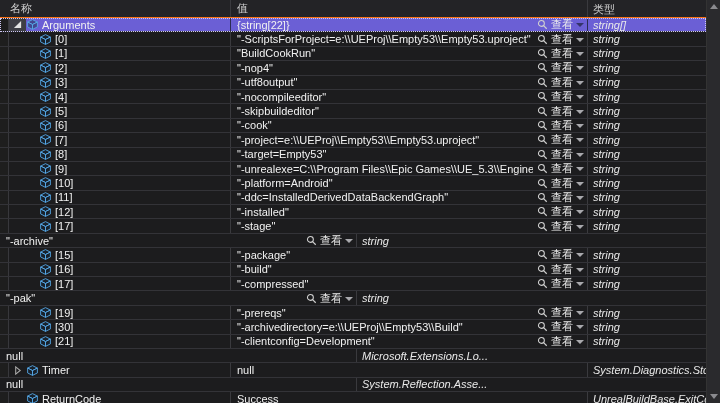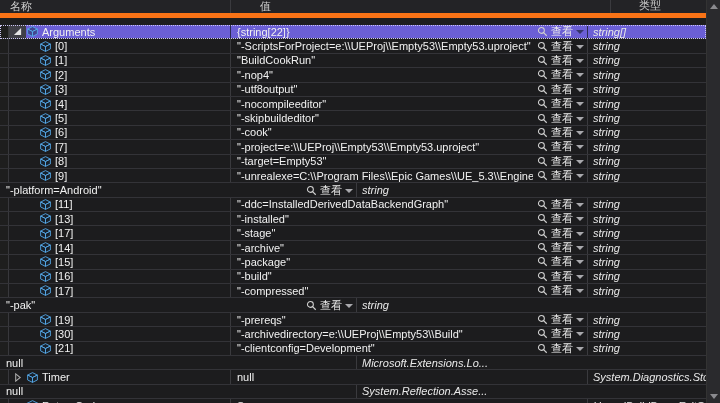--- a/index.html
+++ b/index.html
@@ -6,21 +6,21 @@
   body{
     width:720px;height:403px;overflow:hidden;position:relative;
     font-family:"Liberation Sans","DejaVu Sans",sans-serif;
     font-size:11px;color:#f1f1f1;
     -webkit-font-smoothing:antialiased;
   }
   .panel{position:absolute;inset:0;background:#1e1e1e;}
   .tree{position:absolute;left:0;top:0;right:14px;bottom:0;display:flex;flex-direction:column;}
 
   
-  .hdr{display:flex;height:18px;flex:0 0 18px;background:#232326;border-bottom:5px solid #f97316;box-sizing:border-box;color:#cfcfcf;gap:23px;}
+  .hdr{display:flex;height:18px;flex:0 0 18px;background:#232326;border-bottom:1px solid #f97316;box-sizing:border-box;color:#cfcfcf;}
   .hdr .h-name{flex:0 0 231px;box-sizing:border-box;padding-left:10px;display:flex;align-items:center;border-right:1px solid #3a3a3e;}
   .hdr .h-value{flex:0 0 357px;box-sizing:border-box;padding-left:6px;display:flex;align-items:center;border-right:1px solid #3a3a3e;}
   .hdr .h-type{flex:1;box-sizing:border-box;padding-left:5px;display:flex;align-items:flex-end;}
 
   
   .row{display:flex;height:14.4px;flex:0 0 14.4px;box-sizing:border-box;border-bottom:1px solid #333338;background:#1c1c1e;}
   .cell{display:flex;align-items:center;box-sizing:border-box;overflow:hidden;white-space:nowrap;}
   .name-cell{flex:0 0 231px;border-right:1px solid #3a3a3e;}
   .value-cell{flex:0 0 357px;border-right:1px solid #3a3a3e;padding:0 3px 0 6px;}
   .type-cell{flex:1;padding-left:5px;color:#e9e9e9;font-style:italic;}
@@ -35,21 +35,21 @@
   .inspect{flex:0 0 auto;display:flex;align-items:center;gap:3px;margin-left:4px;cursor:pointer;}
   .inspect-label{color:#ececec;}
   .dd{width:0;height:0;border-left:4px solid transparent;border-right:4px solid transparent;border-top:4px solid #a9a9ad;margin-top:1px;}
 
   .expander{width:10px;height:10px;display:flex;align-items:center;justify-content:center;}
   .expander svg{display:none;}
   .expander.expanded svg.ex-open{display:block;}
   .expander.collapsed svg.ex-closed{display:block;}
 
   
-  .row.selected{background:#1e1e1e;outline:1px dotted #cdc7f4;outline-offset:-1px;margin-top:7px;}
+  .row.selected{background:#1e1e1e;outline:1px dotted #cdc7f4;outline-offset:-1px;}
   .row.selected .name-cell,.row.selected .value-cell,.row.selected .type-cell{background:#6b5fd5;}
   .row.selected .gutter{background:#1e1e1e;}
   .row.selected .strip{background:#3f3f46;}
   .row.selected .name-cell{border-right-color:#2c2c54;}
   .row.selected .value-cell{border-right-color:#2c2c54;}
   .row.selected .dd{border-top-color:#34346a;}
 
   
   .filler{flex:1;background:#242426;}
 
@@ -446,20 +446,38 @@
               </svg>
         <span class="inspect-label">查看</span>
         <span class="dd"></span>
       </span>
     </div>
     <div class="cell type-cell">
             <span>string</span>
           </div>
   </div>
         <div class="row">
+    <div class="cell name-cell">
+      <div class="gutter"></div>
+      <div class="strip">
+        <span class="expander none">
+          
+          
+        </span>
+      </div>
+      <div class="indent" style="width: 13px;"></div>
+      <span class="obj-icon">
+        <svg width="13" height="13" viewBox="0 0 16 16">
+          <polygon points="2,5 8,2 14,5 8,8" fill="rgba(20,40,60,0.45)" stroke="#55a8e8" stroke-width="1.1" stroke-linejoin="round"></polygon>
+          <polygon points="2,5 8,8 8,14 2,11" fill="rgba(20,40,60,0.45)" stroke="#55a8e8" stroke-width="1.1" stroke-linejoin="round"></polygon>
+          <polygon points="14,5 8,8 8,14 14,11" fill="rgba(20,40,60,0.45)" stroke="#55a8e8" stroke-width="1.1" stroke-linejoin="round"></polygon>
+        </svg>
+      </span>
+      <span class="label">[10]</span>
+    </div>
     <div class="cell value-cell">
       <span class="val">"-platform=Android"</span>
       <span class="inspect">
         <svg width="11" height="11" viewBox="0 0 12 12">
                 <circle cx="4.8" cy="4.8" r="3.2" fill="none" stroke="#cfcfcf" stroke-width="1.2"></circle>
                 <line x1="7.2" y1="7.2" x2="10.6" y2="10.6" stroke="#cfcfcf" stroke-width="1.3"></line>
               </svg>
         <span class="inspect-label">查看</span>
         <span class="dd"></span>
       </span>
@@ -512,21 +530,21 @@
         </span>
       </div>
       <div class="indent" style="width: 13px;"></div>
       <span class="obj-icon">
         <svg width="13" height="13" viewBox="0 0 16 16">
           <polygon points="2,5 8,2 14,5 8,8" fill="rgba(20,40,60,0.45)" stroke="#55a8e8" stroke-width="1.1" stroke-linejoin="round"></polygon>
           <polygon points="2,5 8,8 8,14 2,11" fill="rgba(20,40,60,0.45)" stroke="#55a8e8" stroke-width="1.1" stroke-linejoin="round"></polygon>
           <polygon points="14,5 8,8 8,14 14,11" fill="rgba(20,40,60,0.45)" stroke="#55a8e8" stroke-width="1.1" stroke-linejoin="round"></polygon>
         </svg>
       </span>
-      <span class="label">[13]</span>
+      <span class="label">[12]</span>
     </div>
     <div class="cell value-cell">
       <span class="val">"-installed"</span>
       <span class="inspect">
         <svg width="11" height="11" viewBox="0 0 12 12">
                 <circle cx="4.8" cy="4.8" r="3.2" fill="none" stroke="#cfcfcf" stroke-width="1.2"></circle>
                 <line x1="7.2" y1="7.2" x2="10.6" y2="10.6" stroke="#cfcfcf" stroke-width="1.3"></line>
               </svg>
         <span class="inspect-label">查看</span>
         <span class="dd"></span>
@@ -564,38 +582,20 @@
               </svg>
         <span class="inspect-label">查看</span>
         <span class="dd"></span>
       </span>
     </div>
     <div class="cell type-cell">
             <span>string</span>
           </div>
   </div>
         <div class="row">
-    <div class="cell name-cell">
-      <div class="gutter"></div>
-      <div class="strip">
-        <span class="expander none">
-          
-          
-        </span>
-      </div>
-      <div class="indent" style="width: 13px;"></div>
-      <span class="obj-icon">
-        <svg width="13" height="13" viewBox="0 0 16 16">
-          <polygon points="2,5 8,2 14,5 8,8" fill="rgba(20,40,60,0.45)" stroke="#55a8e8" stroke-width="1.1" stroke-linejoin="round"></polygon>
-          <polygon points="2,5 8,8 8,14 2,11" fill="rgba(20,40,60,0.45)" stroke="#55a8e8" stroke-width="1.1" stroke-linejoin="round"></polygon>
-          <polygon points="14,5 8,8 8,14 14,11" fill="rgba(20,40,60,0.45)" stroke="#55a8e8" stroke-width="1.1" stroke-linejoin="round"></polygon>
-        </svg>
-      </span>
-      <span class="label">[14]</span>
-    </div>
     <div class="cell value-cell">
       <span class="val">"-archive"</span>
       <span class="inspect">
         <svg width="11" height="11" viewBox="0 0 12 12">
                 <circle cx="4.8" cy="4.8" r="3.2" fill="none" stroke="#cfcfcf" stroke-width="1.2"></circle>
                 <line x1="7.2" y1="7.2" x2="10.6" y2="10.6" stroke="#cfcfcf" stroke-width="1.3"></line>
               </svg>
         <span class="inspect-label">查看</span>
         <span class="dd"></span>
       </span>

